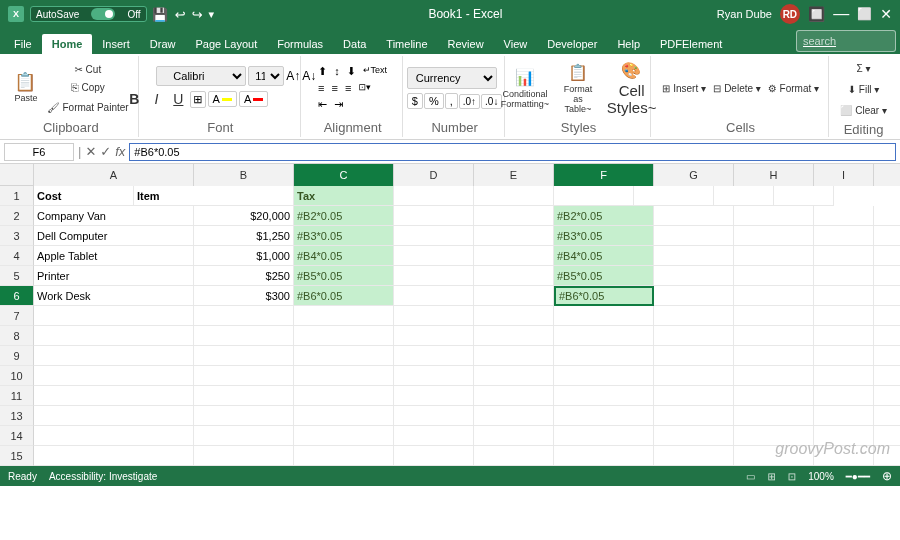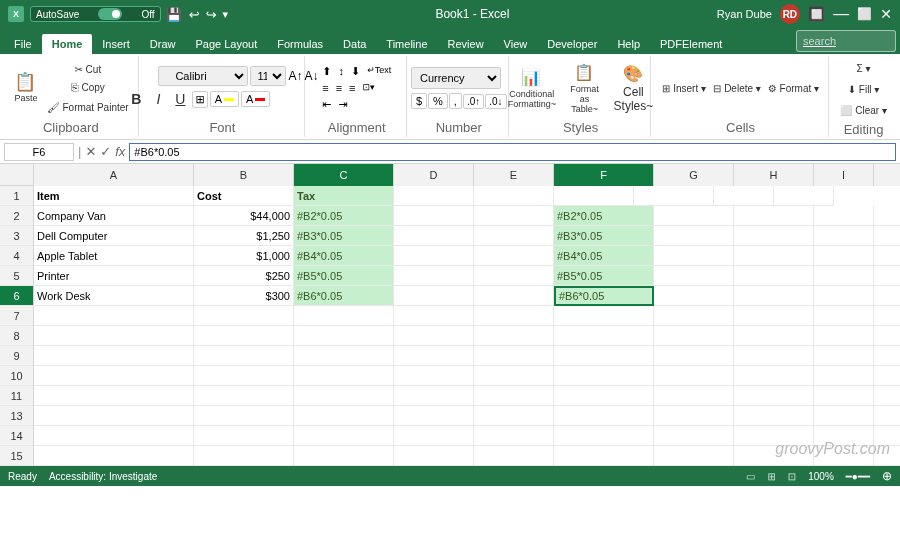--- a/index.html
+++ b/index.html
@@ -20,21 +20,21 @@
     #title-bar .center { font-size: 12px; font-weight: 500; }
     #title-bar .right { display: flex; align-items: center; gap: 8px; }
     .autosave-badge {
       background: #1a5c38;
       border: 1px solid #4caf82;
       border-radius: 3px;
       padding: 1px 5px;
       font-size: 10px;
       display: flex;
       align-items: center;
-      gap: 19px;
+      gap: 12px;
     }
     .toggle-on {
       background: #4caf82;
       border-radius: 8px;
       width: 24px;
       height: 12px;
       display: inline-block;
       position: relative;
     }
     .toggle-on::after {
@@ -486,21 +486,21 @@
       <div class="styles-btn">
         <span style="font-size:16px;">📊</span>
         <span style="font-size:9px;text-align:center;">Conditional<br>Formatting~</span>
       </div>
       <div class="styles-btn">
         <span style="font-size:16px;">📋</span>
         <span style="font-size:9px;text-align:center;">Format as<br>Table~</span>
       </div>
       <div class="styles-btn">
         <span style="font-size:16px;">🎨</span>
-        <span style="font-size:12px;text-align:center;">Cell<br>Styles~</span>
+        <span style="font-size:15px;text-align:center;">Cell<br>Styles~</span>
       </div>
     </div>
     <div class="ribbon-group-label">Styles</div>
   </div>
 
   <div class="ribbon-group">
     <div class="ribbon-group-content">
       <div class="cells-col">
         <div class="ribbon-btn-sm" style="height:20px;">⊞ Insert ▾</div>
         <div class="ribbon-btn-sm" style="height:20px;">⊟ Delete ▾</div>
@@ -546,35 +546,35 @@
     <div class="col-header-cell col-g">G</div>
     <div class="col-header-cell col-h">H</div>
     <div class="col-header-cell col-i">I</div>
     <div class="col-header-cell col-j">J</div>
   </div>
 
   <div id="grid-area">
 
     <div class="grid-row">
       <div class="row-num">1</div>
+      <div class="grid-cell col-b header-row">Cost</div>
       <div class="grid-cell col-a header-row">Item</div>
-      <div class="grid-cell col-b header-row">Cost</div>
       <div class="grid-cell col-c header-row tax-cell">Tax</div>
       <div class="grid-cell col-d"></div>
       <div class="grid-cell col-e"></div>
       <div class="grid-cell col-g"></div>
       <div class="grid-cell col-h"></div>
       <div class="grid-cell col-i"></div>
       <div class="grid-cell col-j"></div>
     </div>
 
     <div class="grid-row">
       <div class="row-num">2</div>
       <div class="grid-cell col-a">Company Van</div>
-      <div class="grid-cell col-b right-align">$44,000</div>
+      <div class="grid-cell col-b right-align">$20,000</div>
       <div class="grid-cell col-c tax-cell">#B2*0.05</div>
       <div class="grid-cell col-d"></div>
       <div class="grid-cell col-e"></div>
       <div class="grid-cell col-f taxes-col">#B2*0.05</div>
       <div class="grid-cell col-g"></div>
       <div class="grid-cell col-h"></div>
       <div class="grid-cell col-i"></div>
       <div class="grid-cell col-j"></div>
     </div>
 

